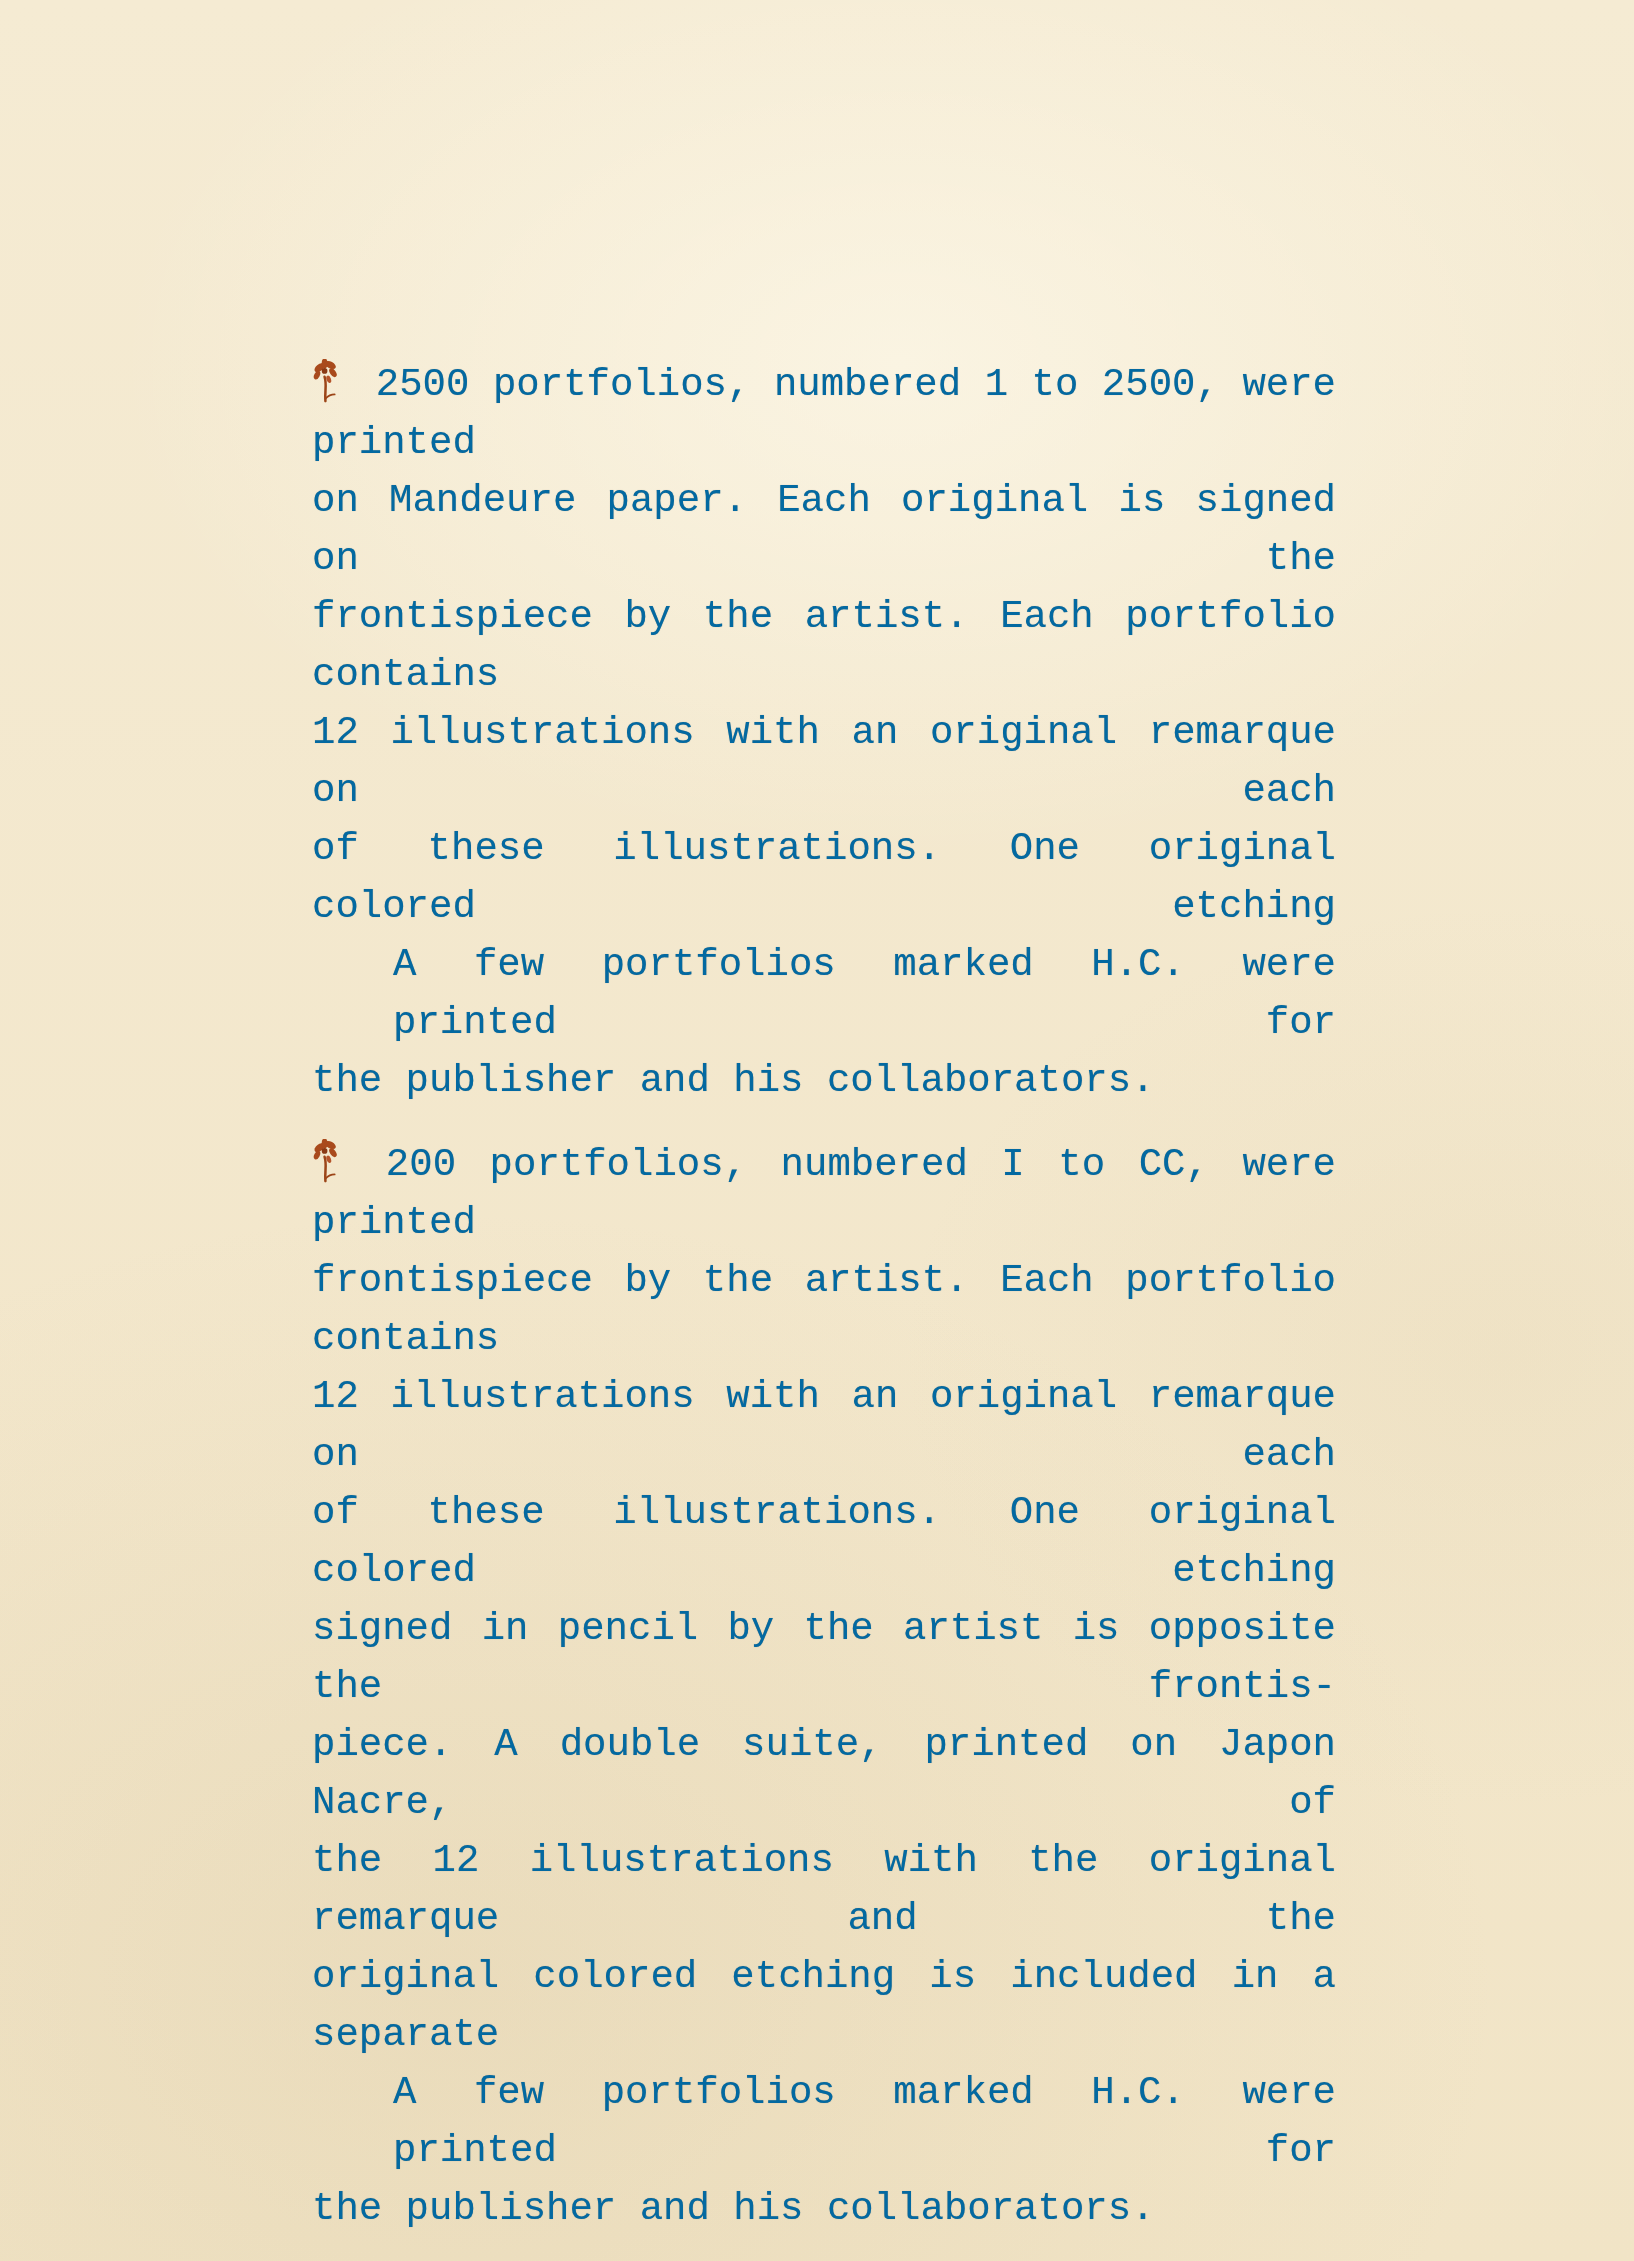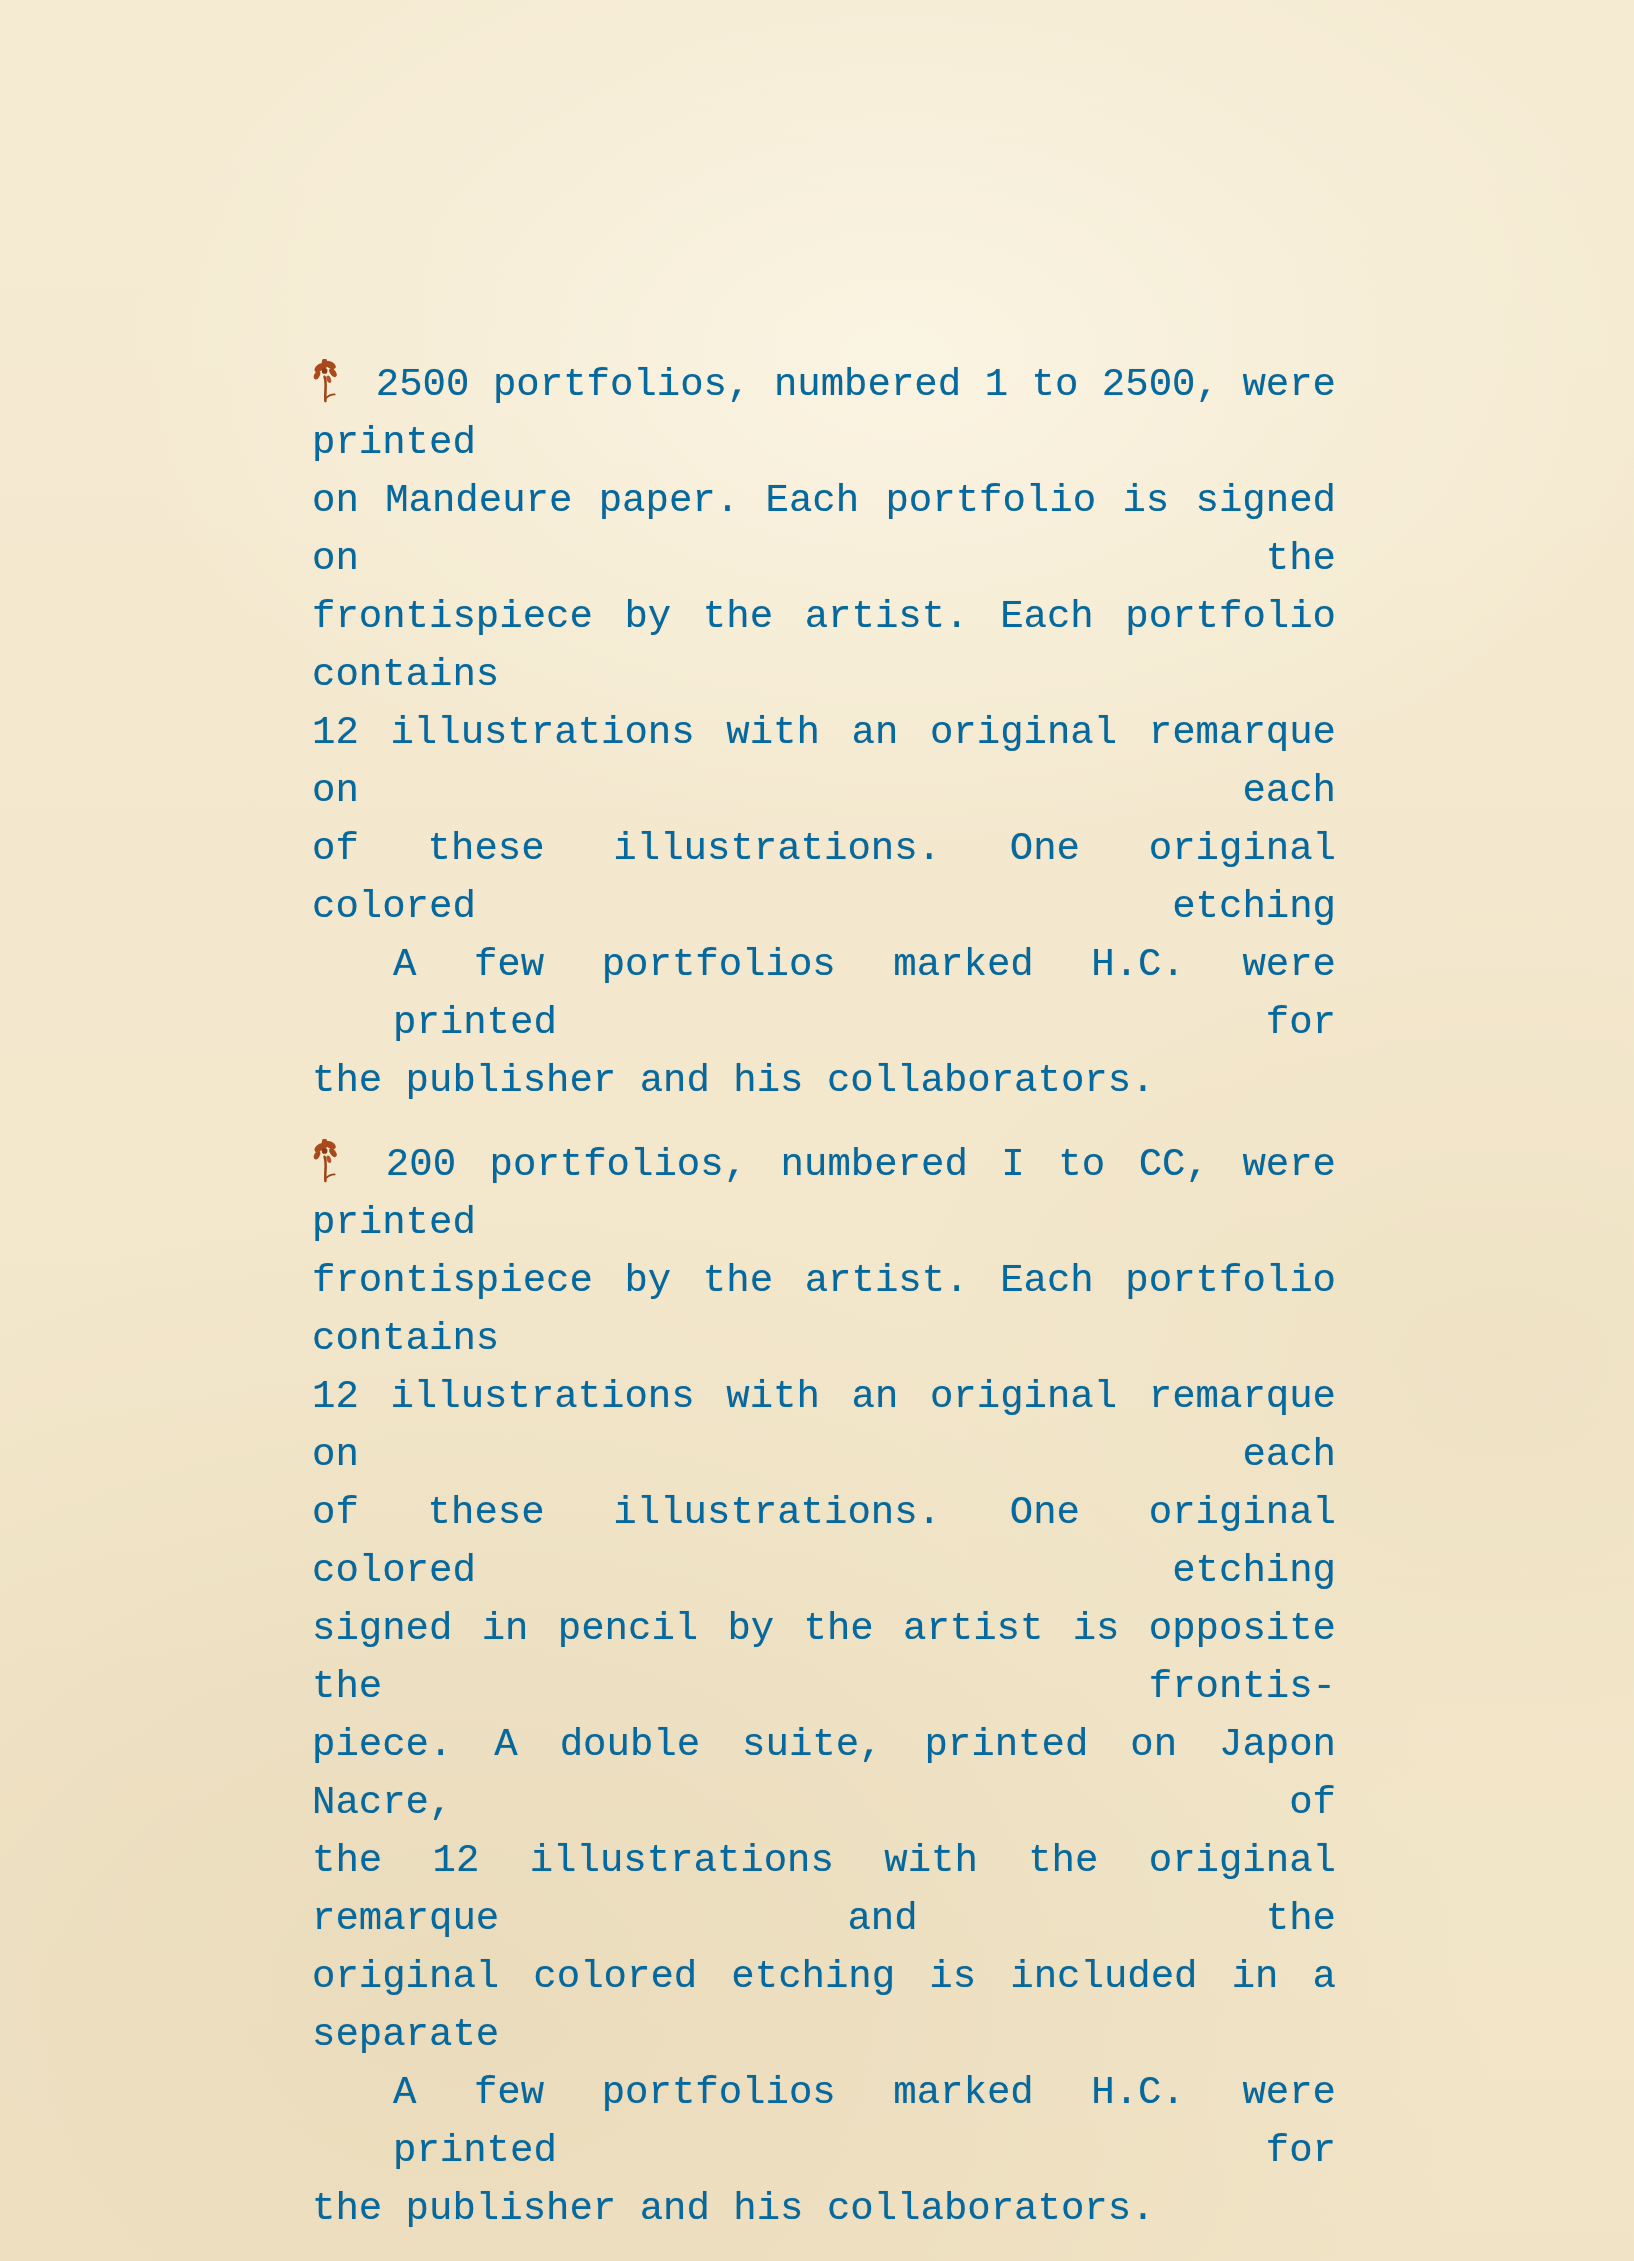--- a/index.html
+++ b/index.html
@@ -67,21 +67,21 @@
                 <ellipse cx="22" cy="7" rx="7" ry="4" transform="rotate(28 22 7)"></ellipse>
                 <ellipse cx="15" cy="5" rx="3.5" ry="6"></ellipse>
                 <ellipse cx="25" cy="16" rx="6" ry="3.4" transform="rotate(55 25 16)"></ellipse>
                 <ellipse cx="6" cy="19" rx="5.5" ry="3.2" transform="rotate(-62 6 19)"></ellipse>
                 <circle cx="15" cy="14" r="3.4" fill="#8a3a14"></circle>
                 <ellipse cx="20" cy="24" rx="4.6" ry="2.6" transform="rotate(70 20 24)" fill="#b5542a"></ellipse>
               </g>
             </svg></span>
         <span>2500 portfolios, numbered 1 to 2500, were printed</span>
       </div>
-      <div class="line j">on Mandeure paper. Each portfolio is signed on the</div>
+      <div class="line j">on Mandeure paper. Each original is signed on the</div>
       <div class="line j">frontispiece by the artist. Each portfolio contains</div>
       <div class="line j">12 illustrations with an original remarque on each</div>
       <div class="line j">of these illustrations. One original colored etching</div>
     </section>
 
     <section class="block">
       <div class="line j indent">A few portfolios marked H.C. were printed for</div>
       <div class="line">the publisher and his collaborators.</div>
     </section>
 

